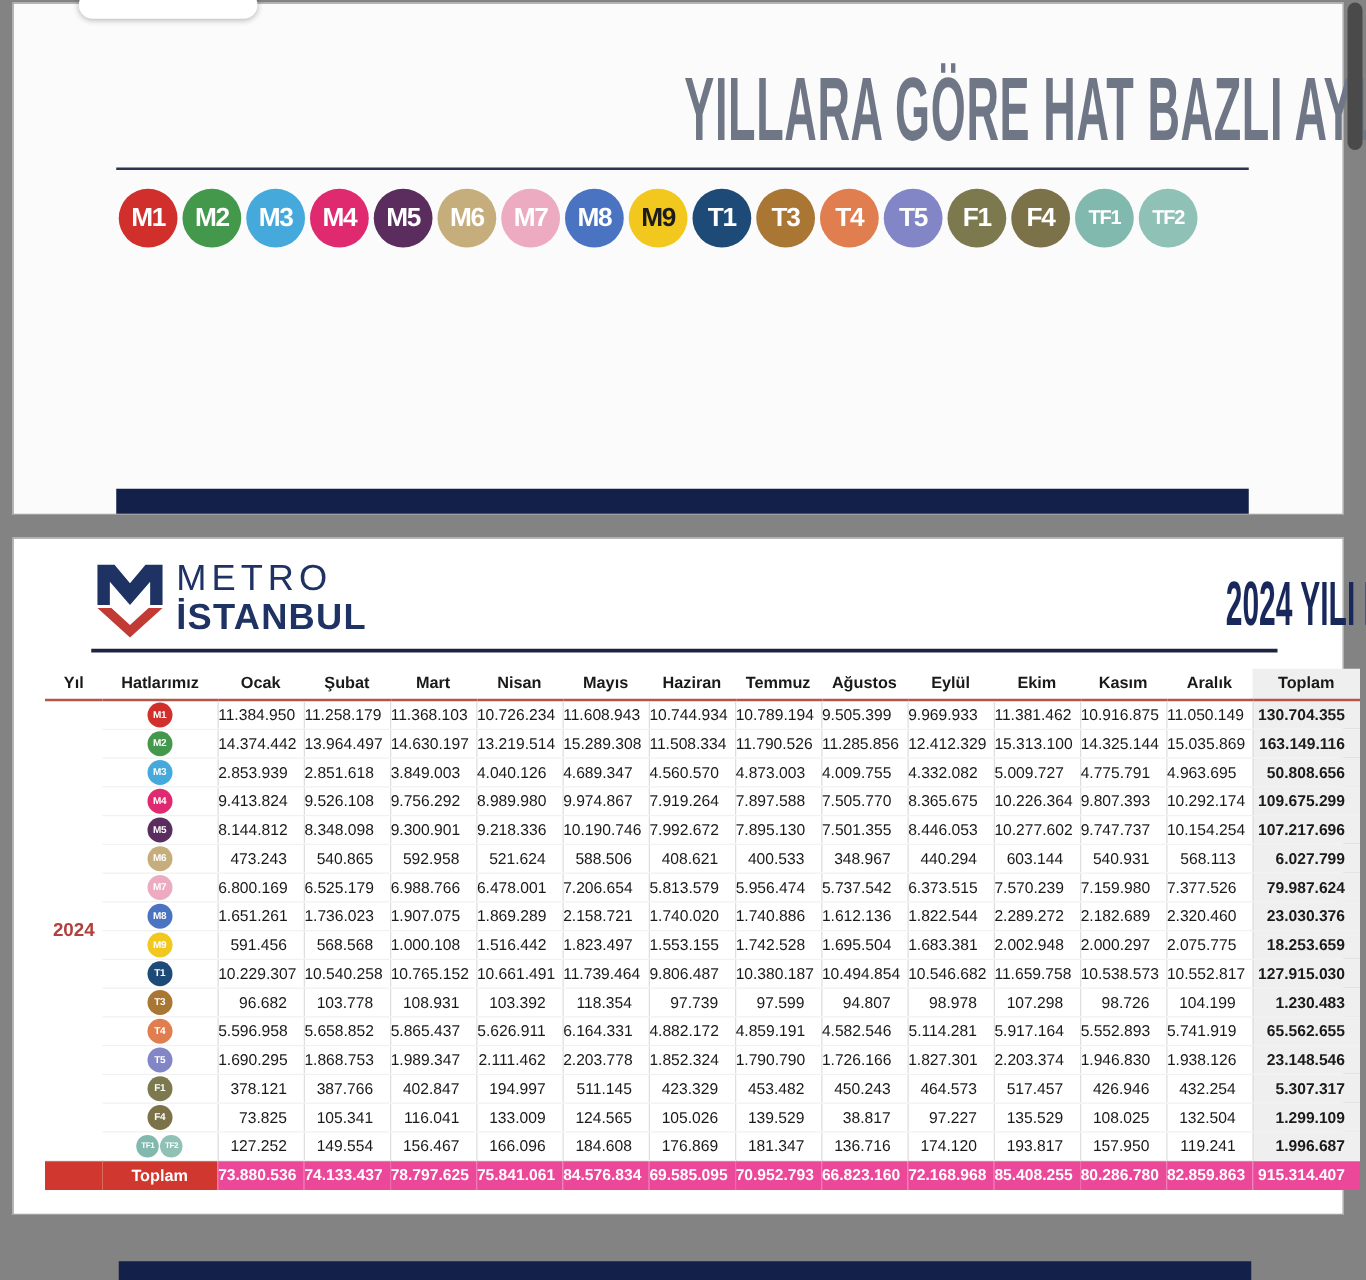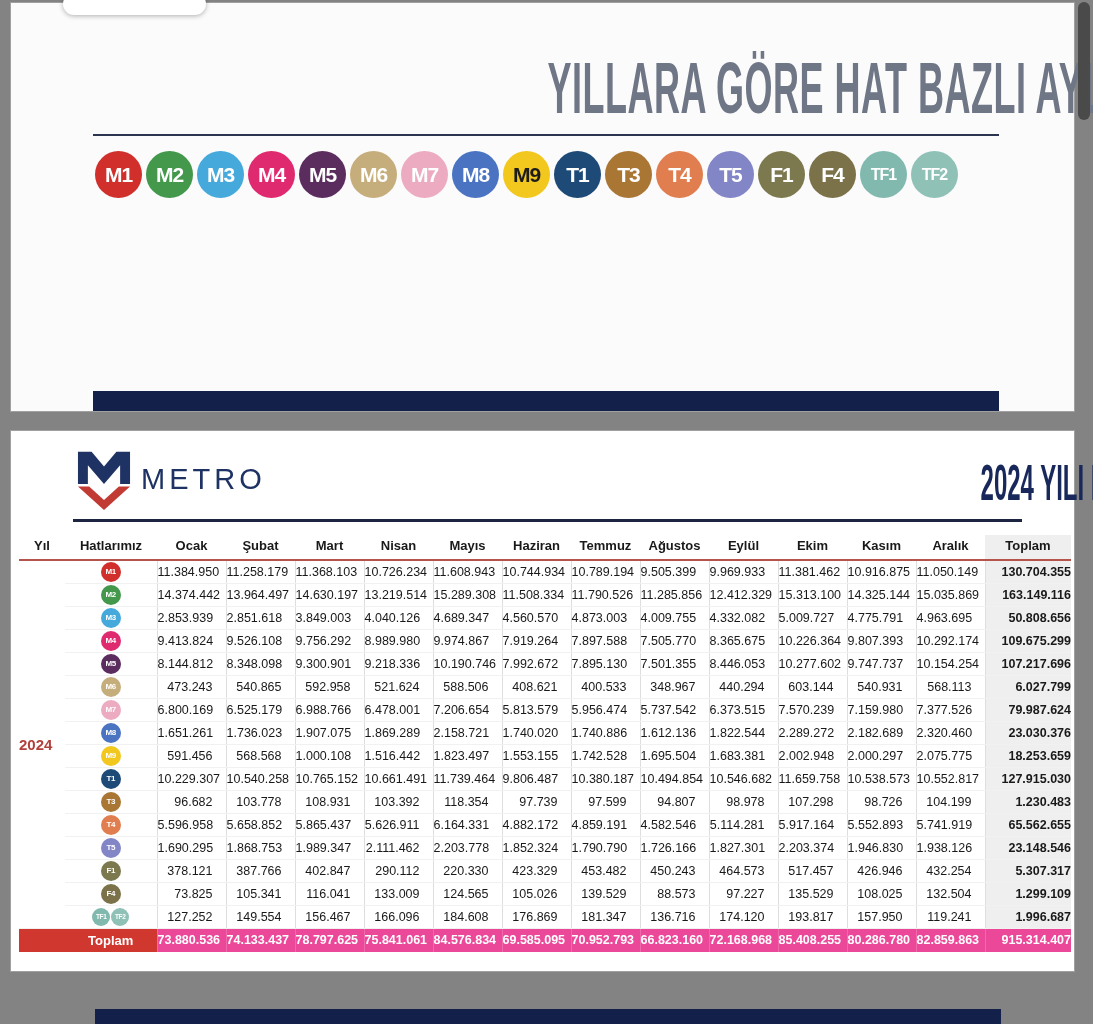--- a/index.html
+++ b/index.html
@@ -42,31 +42,31 @@
   .p2-title {
     position:absolute; top:24px; right:54px; width:600px; height:56px;
     text-align:right; white-space:nowrap; color:#19285a;
     font-size:50px; font-weight:bold; line-height:56px;
   }
   .p2-title .squeeze { display:inline-block; transform:scaleX(.48); transform-origin:right center; }
   .p2-underline { position:absolute; top:88px; left:62px; right:52px; height:3px; background:#1c2441; }
   .p2-footer { position:absolute; left:84px; width:906px; top:578px; height:22px; background:#13204a; }
   
   .table-wrap { position:absolute; top:104px; left:8px; }
-  table { border-collapse:collapse; table-layout:fixed; width:1052px; color:#191919; }
+  table { border-collapse:collapse; table-layout:fixed; width:1052px; color:#191919;margin-left:17px; }
   thead th {
     font-size:13px; font-weight:bold; padding:3px 0 6px;
     border-bottom:2px solid #b5544a; text-align:center; white-space:nowrap;
   }
   thead th.col-total { background:#efefef; }
   tbody td { height:23px; border-bottom:1px solid #f1f1f1; font-size:12.5px; }
   td.num { text-align:right; padding-right:13px; border-left:1px solid #dedede; white-space:nowrap; }
-  td.total-cell { text-align:right; padding-right:0; font-weight:bold; font-size:12.5px;
+  td.total-cell { text-align:right; padding-right:12px; font-weight:bold; font-size:12.5px;
                   background:#efefef; border-left:1px solid #dedede; white-space:nowrap; }
-  td.year-cell { color:#b2403c; font-weight:bold; font-size:15px; vertical-align:middle; }
+  td.year-cell { color:#b2403c; font-weight:bold; font-size:15px; text-align:center; vertical-align:middle; }
   td.badge-cell { text-align:center; }
   .badge-sm {
     display:inline-flex; width:20px; height:20px; border-radius:50%;
     align-items:center; justify-content:center; vertical-align:middle;
     color:#fff; font-weight:bold; font-size:8px; letter-spacing:-.3px;
   }
   .badge-sm.tiny { width:18px; height:18px; font-size:6.5px; }
   tfoot td {
     background:#d0382f; color:#fff; font-weight:bold; height:24px;
     font-size:12.5px; border:none;
@@ -114,20 +114,21 @@
   </div>
 
   <div class="page page2">
     <div class="logo-row">
       <svg class="logo-icon" viewBox="0 0 100 100">
         <path fill="#1e3263" d="M8,6 L30,6 L50,30 L70,6 L92,6 L92,58 L76,58 L76,28 L50,58 L24,28 L24,58 L8,58 Z"></path>
         <path fill="#c13a33" d="M8,62 L26,62 L50,84 L74,62 L92,62 L50,100 Z"></path>
       </svg>
       <div class="logo-text">
         <div class="logo-line1">METRO</div>
+        <div class="logo-line2">İSTANBUL</div>
       </div>
     </div>
     <div class="p2-title">
       <span class="squeeze">2024 YILI HAT BAZLI AYLIK YOLCU SAYILARI</span>
     </div>
     <div class="p2-underline"></div>
 
     <div class="table-wrap">
       <table>
         <colgroup>
@@ -374,41 +375,41 @@
               <td class="num">2.203.374</td>
               <td class="num">1.946.830</td>
               <td class="num">1.938.126</td>
               <td class="total-cell">23.148.546</td>
             </tr>
             <tr>
               <td class="badge-cell"><span class="badge-sm" style="background: rgb(124, 121, 79);">F1</span></td>
               <td class="num">378.121</td>
               <td class="num">387.766</td>
               <td class="num">402.847</td>
-              <td class="num">290.112</td>
-              <td class="num">220.330</td>
+              <td class="num">194.997</td>
+              <td class="num">511.145</td>
               <td class="num">423.329</td>
               <td class="num">453.482</td>
               <td class="num">450.243</td>
               <td class="num">464.573</td>
               <td class="num">517.457</td>
               <td class="num">426.946</td>
               <td class="num">432.254</td>
               <td class="total-cell">5.307.317</td>
             </tr>
             <tr>
               <td class="badge-cell"><span class="badge-sm" style="background: rgb(124, 114, 74);">F4</span></td>
               <td class="num">73.825</td>
               <td class="num">105.341</td>
               <td class="num">116.041</td>
               <td class="num">133.009</td>
               <td class="num">124.565</td>
               <td class="num">105.026</td>
               <td class="num">139.529</td>
-              <td class="num">88.573</td>
+              <td class="num">38.817</td>
               <td class="num">97.227</td>
               <td class="num">135.529</td>
               <td class="num">108.025</td>
               <td class="num">132.504</td>
               <td class="total-cell">1.299.109</td>
             </tr>
             <tr>
               <td class="badge-cell"><span class="badge-sm tiny" style="background: rgb(129, 185, 174);">TF1</span><span class="badge-sm tiny" style="background: rgb(144, 193, 183); margin-left: 1px;">TF2</span></td>
               <td class="num">127.252</td>
               <td class="num">149.554</td>

